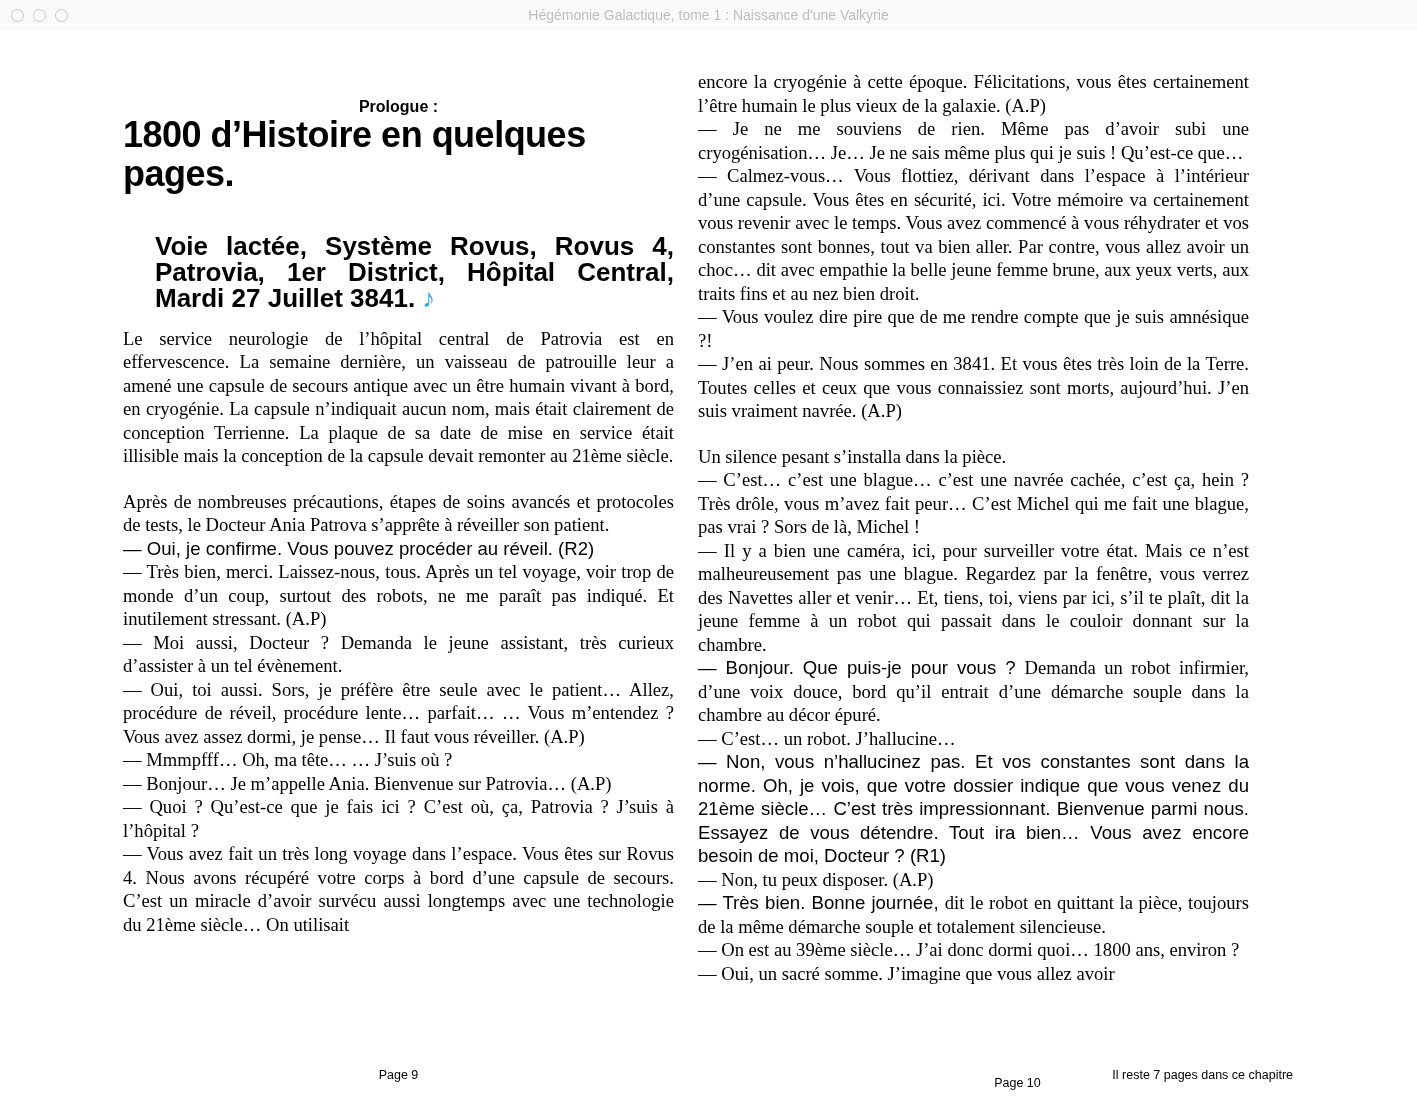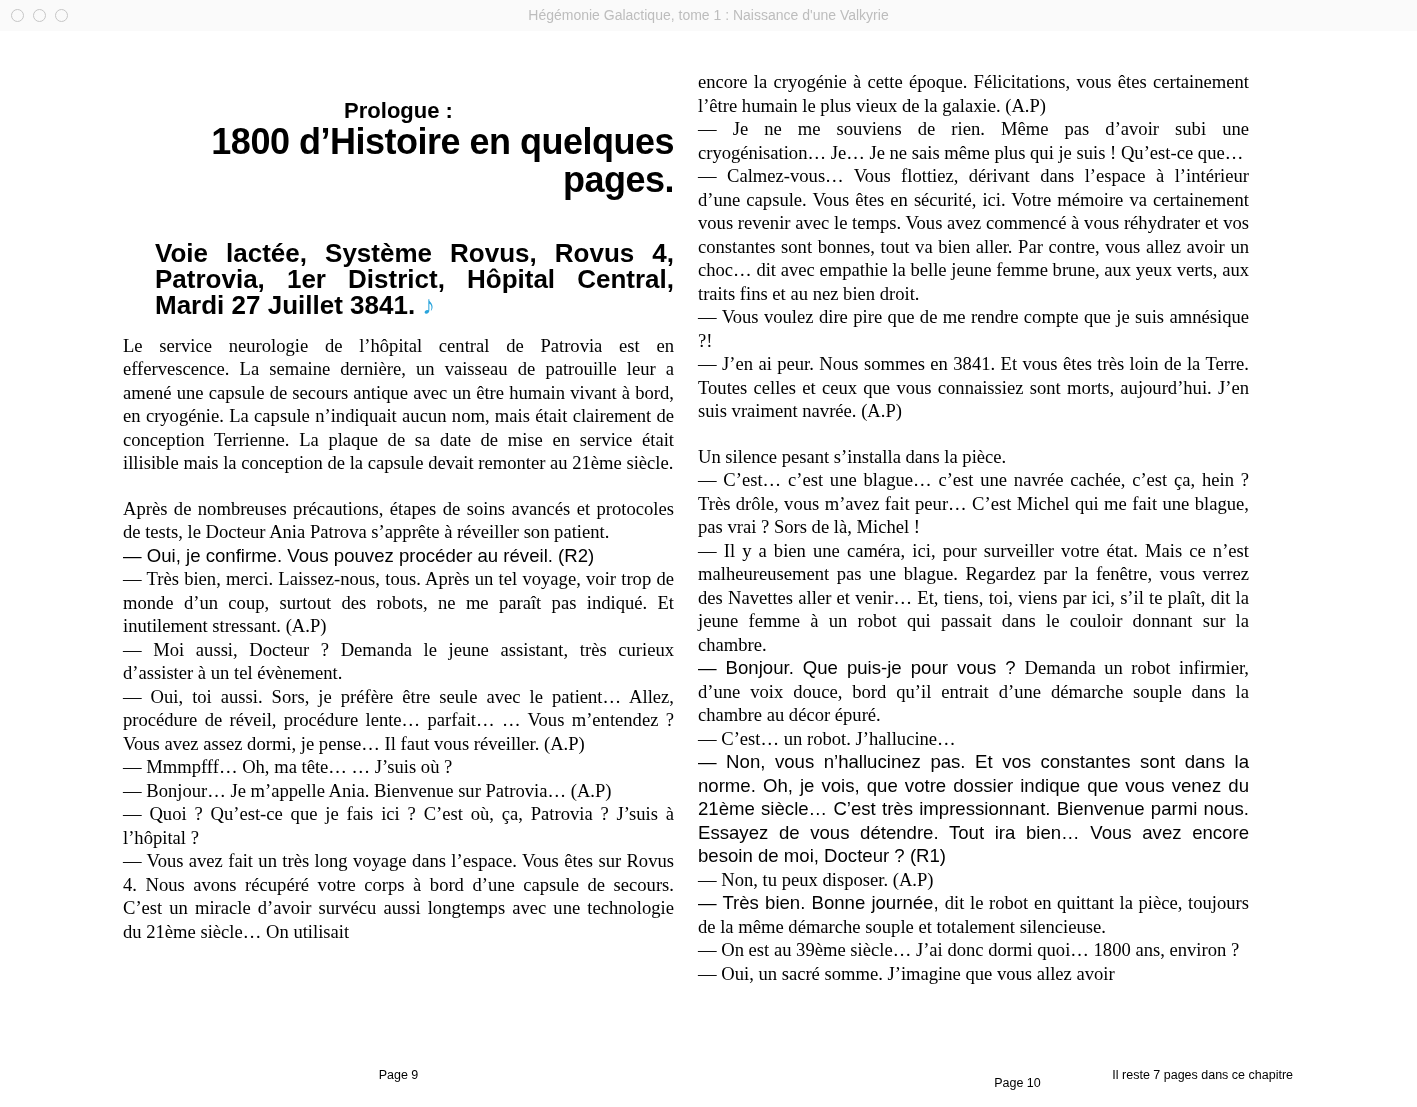--- a/index.html
+++ b/index.html
@@ -38,25 +38,25 @@
     line-height: 23.5px;
     color: #000;
   }
   .col-left  { left: 123px; top: 98px; }
   .col-right { left: 698px; top: 70px; }
 
   .chapter-label {
     text-align: center;
     font-family: "Liberation Sans", sans-serif;
     font-weight: bold;
-    font-size: 22px;
+    font-size: 16px;
     line-height: 1.15;
   }
   .chapter-title {
-    text-align: right;
+    text-align: left;
     font-family: "Liberation Sans", sans-serif;
     font-weight: bold;
     font-size: 36px;
     line-height: 1.06;
     letter-spacing: -0.5px;
     margin-bottom: 40px;
   }
   .location-heading {
     font-family: Liberation Sans, sans-serif;
     font-weight: bold;

